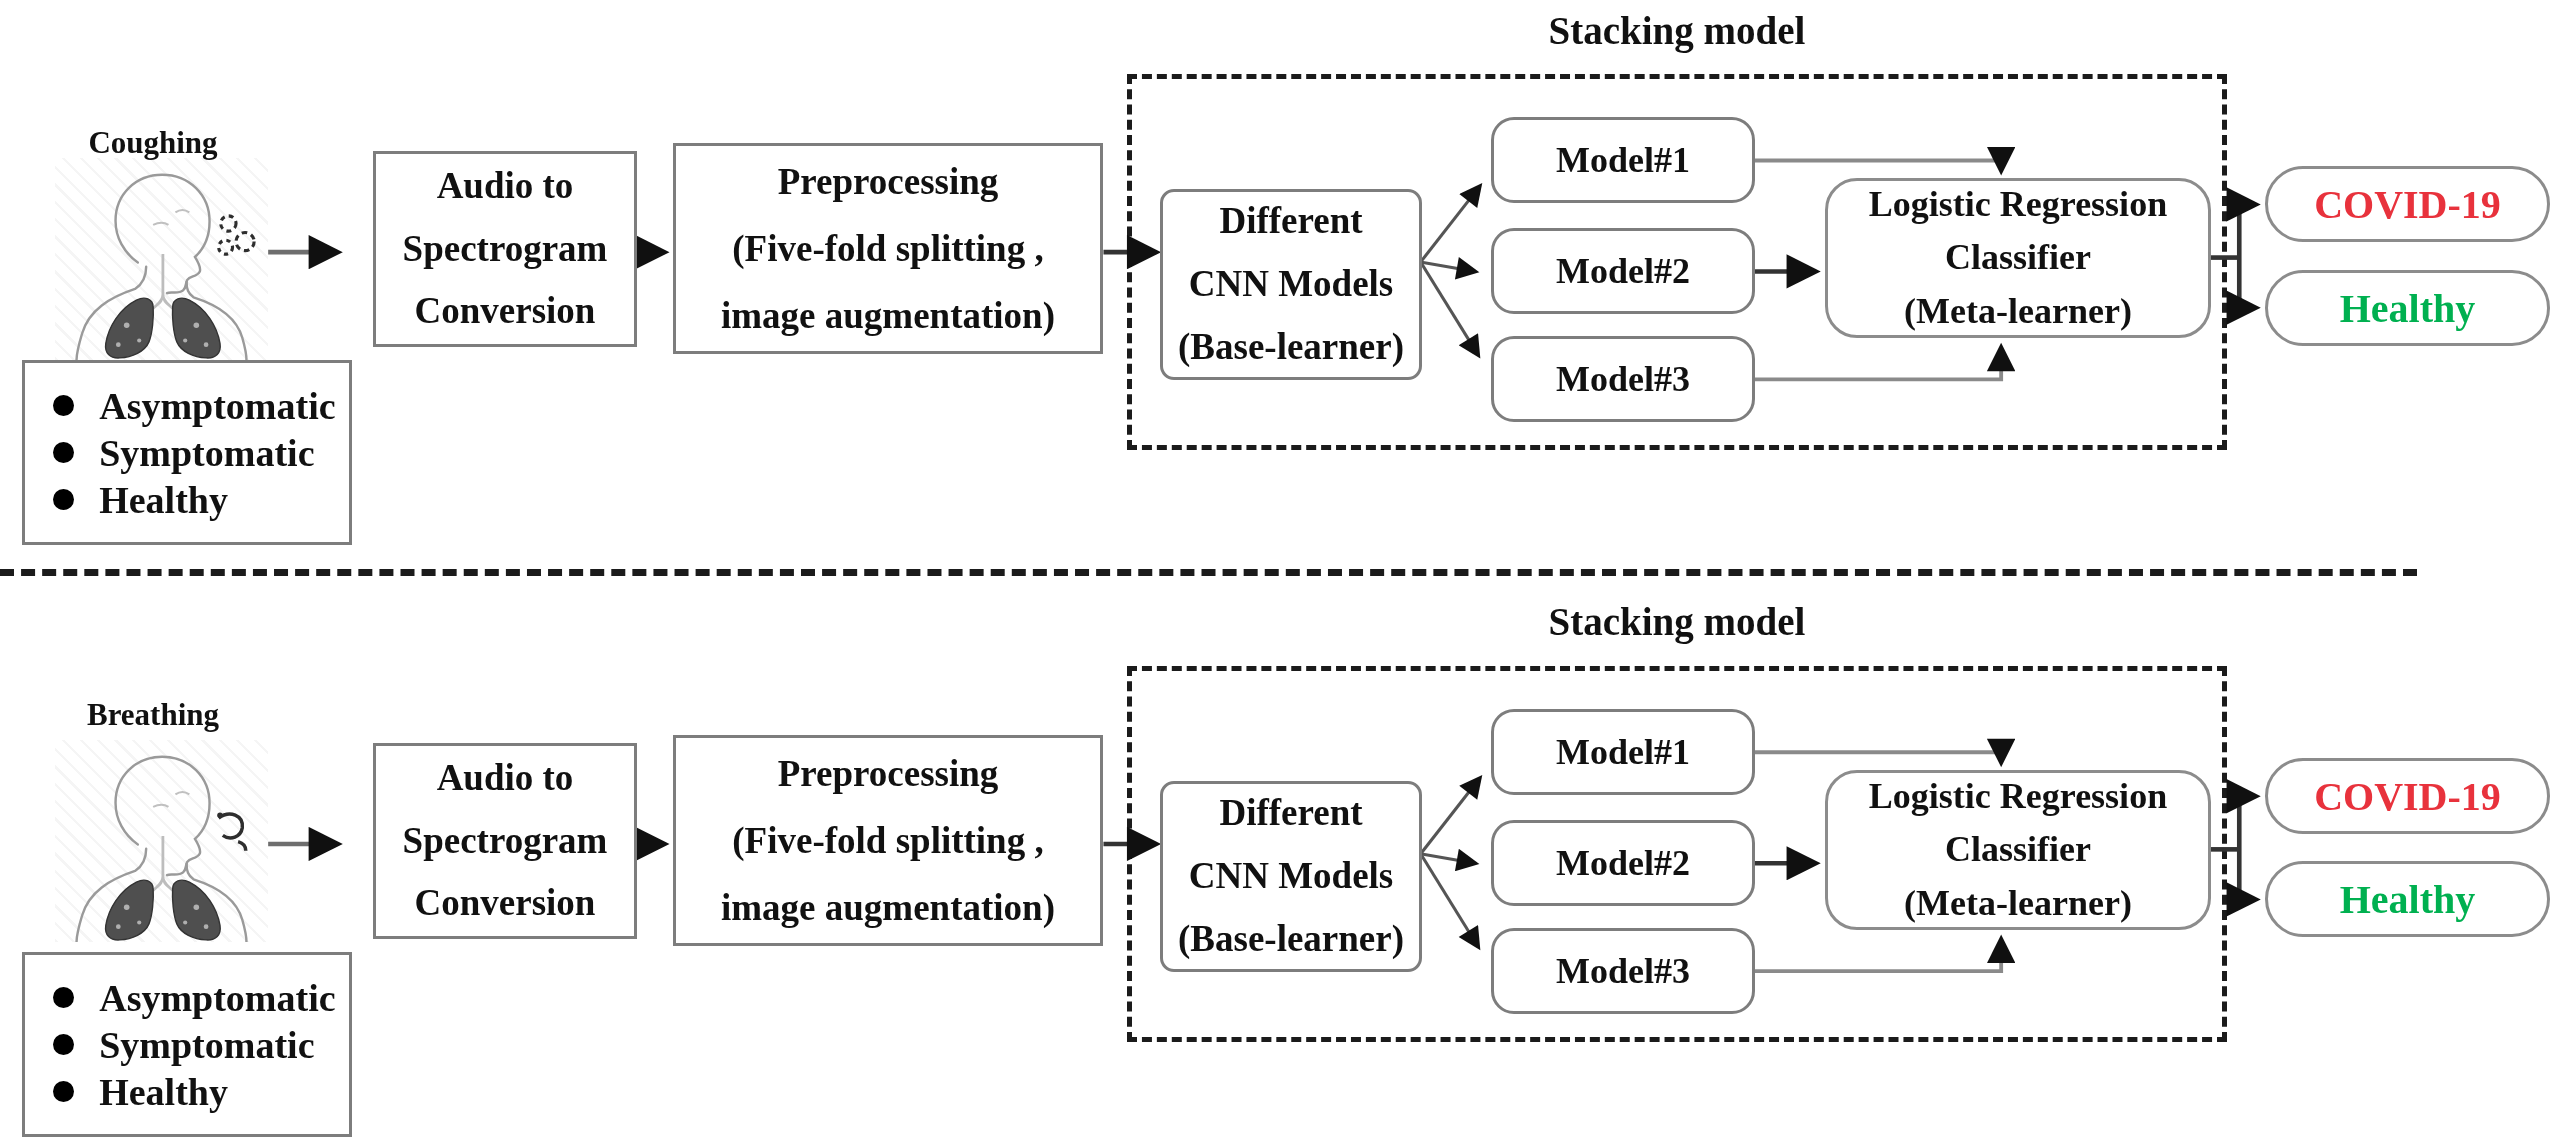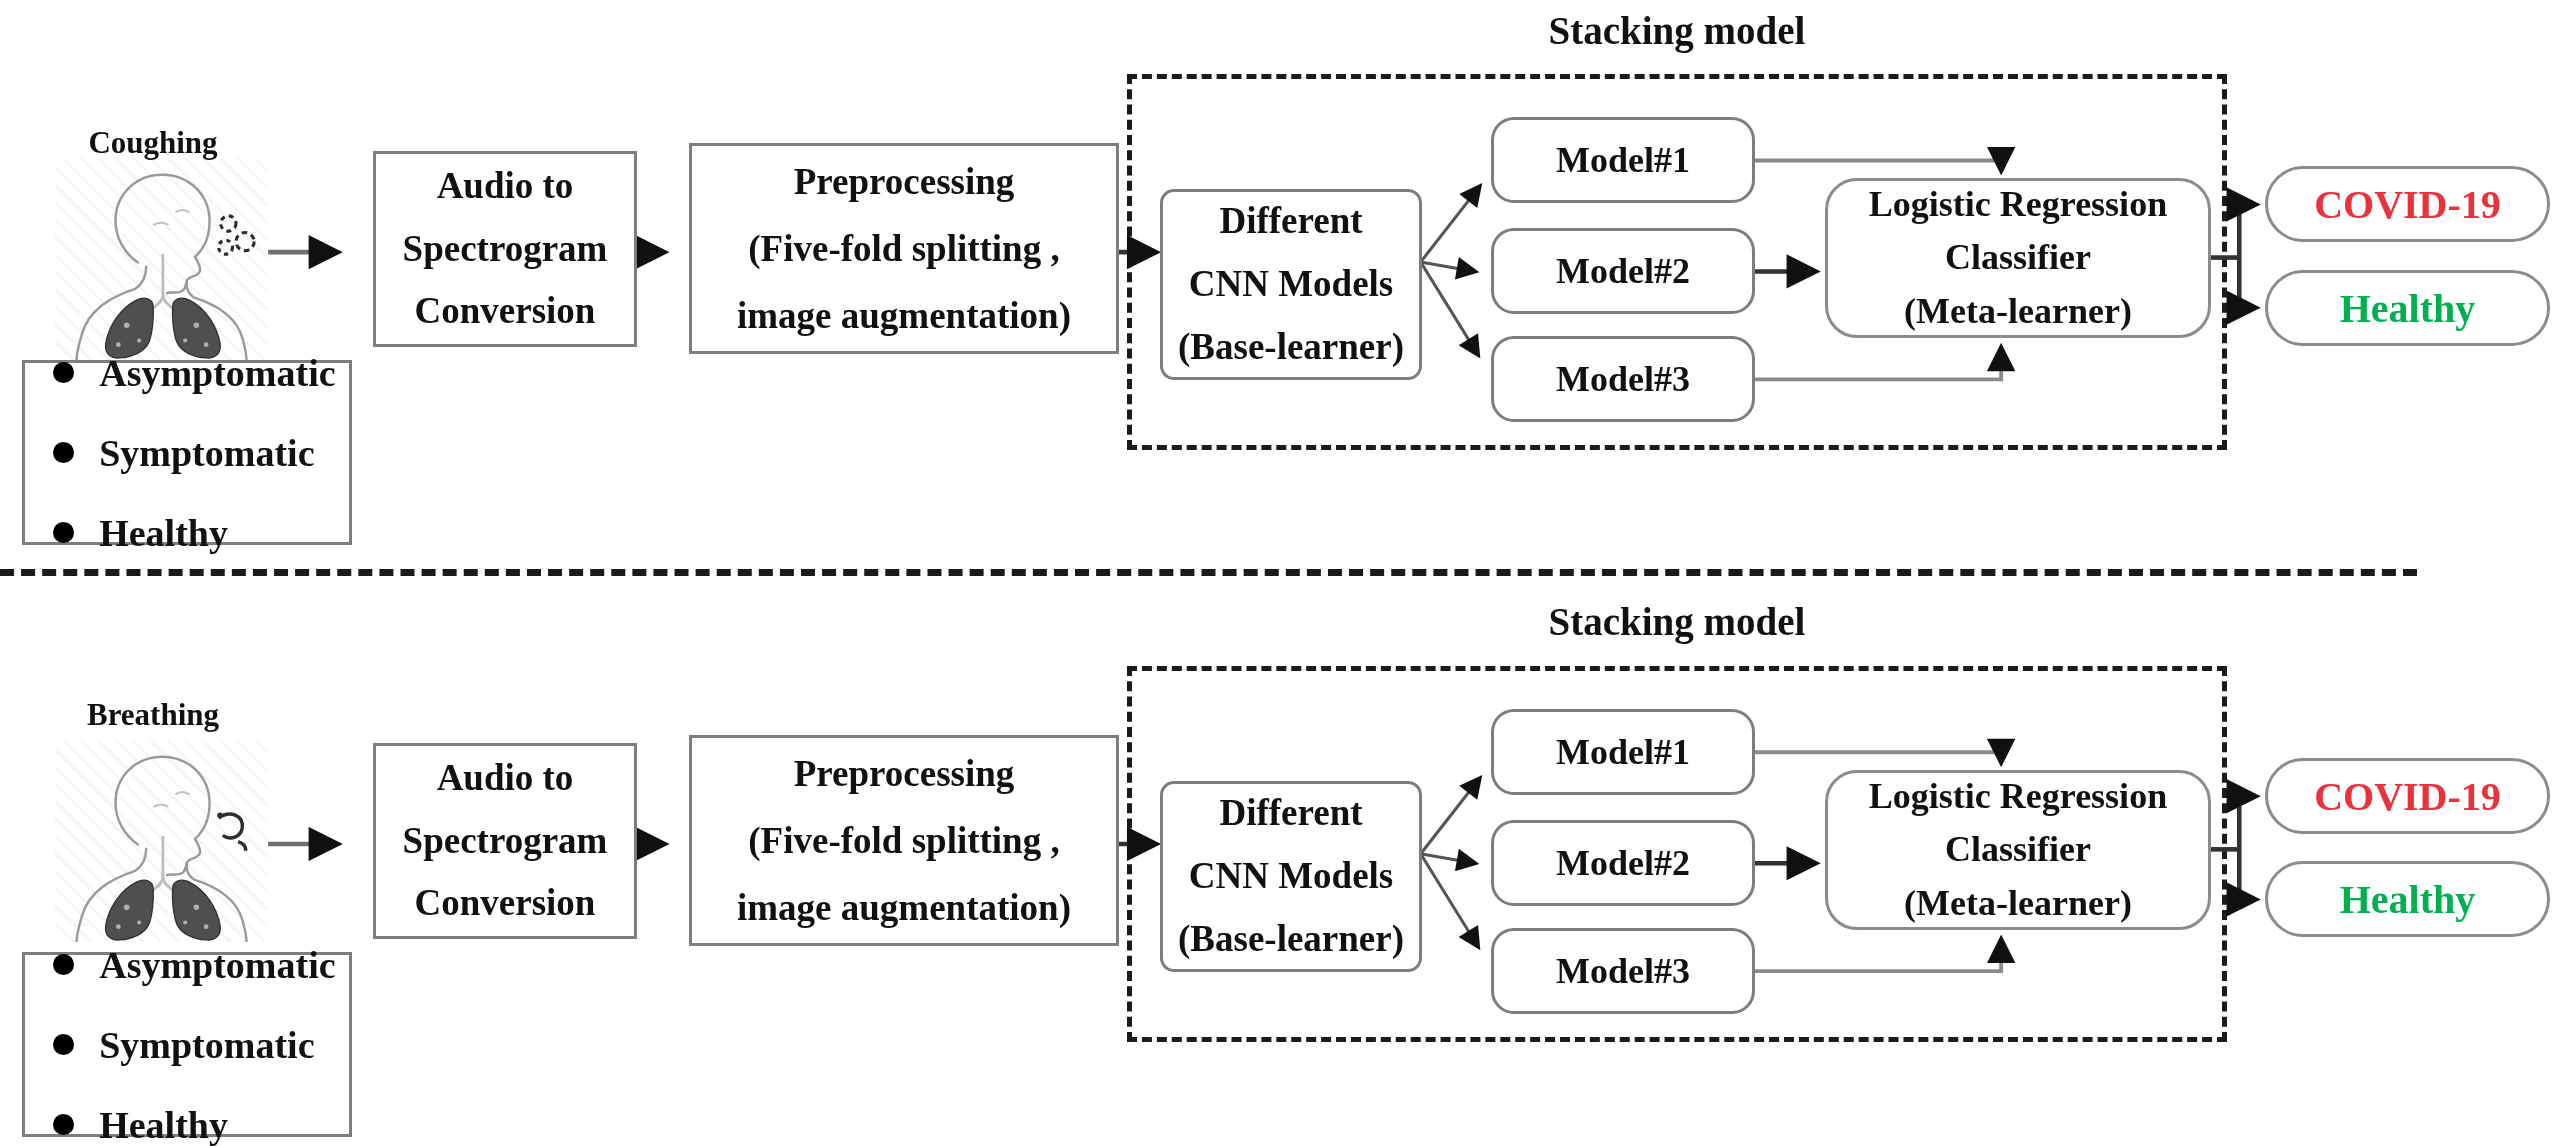--- a/index.html
+++ b/index.html
@@ -3,35 +3,35 @@
 <meta charset="utf-8">
 <style>
   html,body{margin:0;padding:0;background:#ffffff;}
   .canvas{position:relative;width:2576px;height:1147px;background:#fff;
           font-family:"Liberation Serif","DejaVu Serif",serif;color:#111;overflow:hidden;}
   
   .box{position:absolute;background:#fff;border:3.9px solid #7d7d7d;box-sizing:border-box;
        display:flex;align-items:center;justify-content:center;text-align:center;
        font-weight:bold;white-space:pre-line;z-index:3;}
   .box.audio{font-size:37px;line-height:1.70;margin-left:28px;}
-  .box.preproc{font-size:37px;line-height:1.82;margin-left:16px;}
+  .box.preproc{font-size:37px;line-height:1.82;}
   .box.cnn{font-size:37px;line-height:1.70;border-radius:14px;margin-top:21px;}
   .box.model{font-size:36px;border-radius:23px;}
   .box.meta{font-size:36px;line-height:1.48;border-radius:32px;border-color:#8c8c8c;}
   .pill{position:absolute;background:#fff;border:3.1px solid #8c8c8c;border-radius:46px;
         box-sizing:border-box;display:flex;align-items:center;justify-content:center;
         font-weight:bold;font-size:40px;z-index:3;}
   .dashed-box{position:absolute;border:5.4px dashed #1b1b1b;box-sizing:border-box;z-index:1;}
   .stack-title{position:absolute;text-align:center;font-weight:bold;font-size:39px;z-index:3;}
   .divider{position:absolute;height:0;border-top:7px dashed #1b1b1b;z-index:1;}
   .person-label{position:absolute;text-align:center;font-weight:bold;font-size:31px;z-index:3;}
   .person{position:absolute;z-index:2;
           background:repeating-linear-gradient(45deg,rgba(0,0,0,0.04) 0 2.3px,transparent 2.3px 12.3px);}
   .catbox{position:absolute;border:3.9px solid #7d7d7d;background:#fff;box-sizing:border-box;
-          display:flex;flex-direction:column;justify-content:center;gap:36px;
+          display:flex;flex-direction:column;justify-content:center;gap:3px;
           padding-left:28px;z-index:3;}
   .catrow{display:flex;align-items:center;gap:25px;font-weight:bold;font-size:38px;}
   .dot{width:21.6px;height:21.6px;border-radius:50%;background:#000;flex:0 0 auto;}
   .connectors{position:absolute;left:0;top:0;width:2576px;height:1147px;z-index:2;}
 </style>
 </head>
 <body>
 
 <div class="canvas">
 

